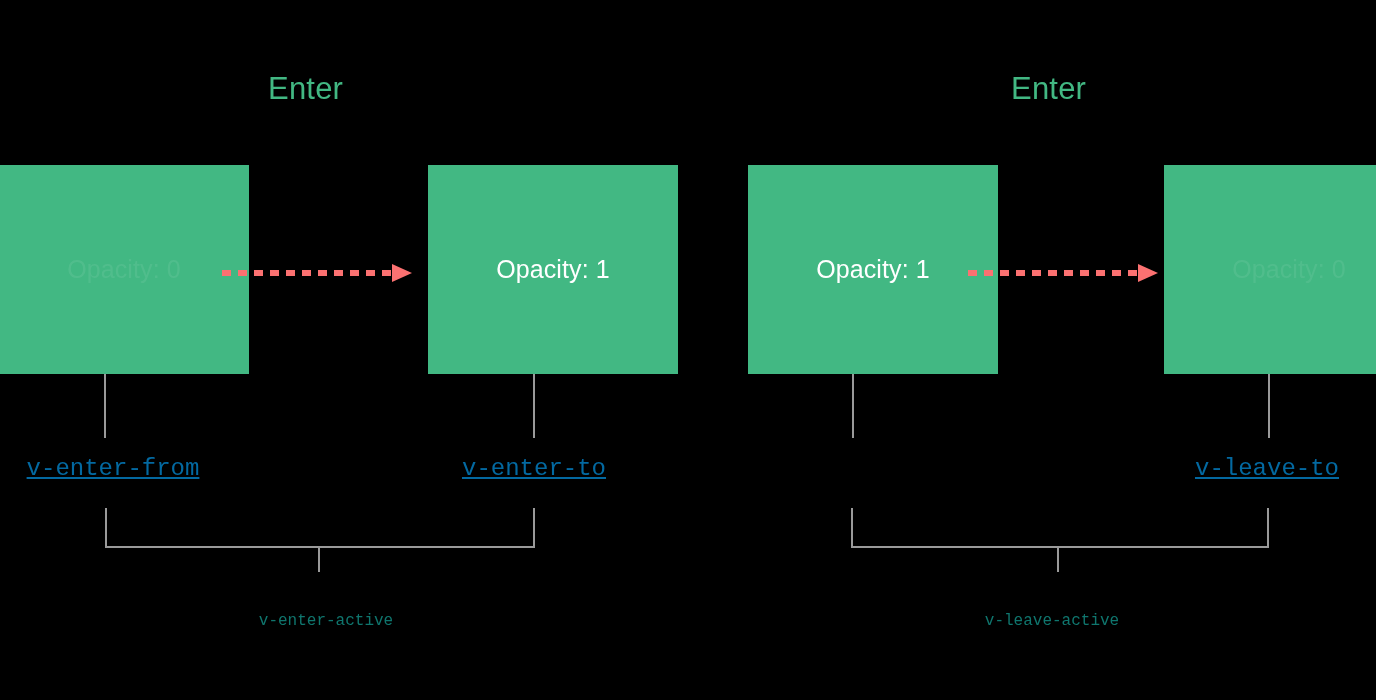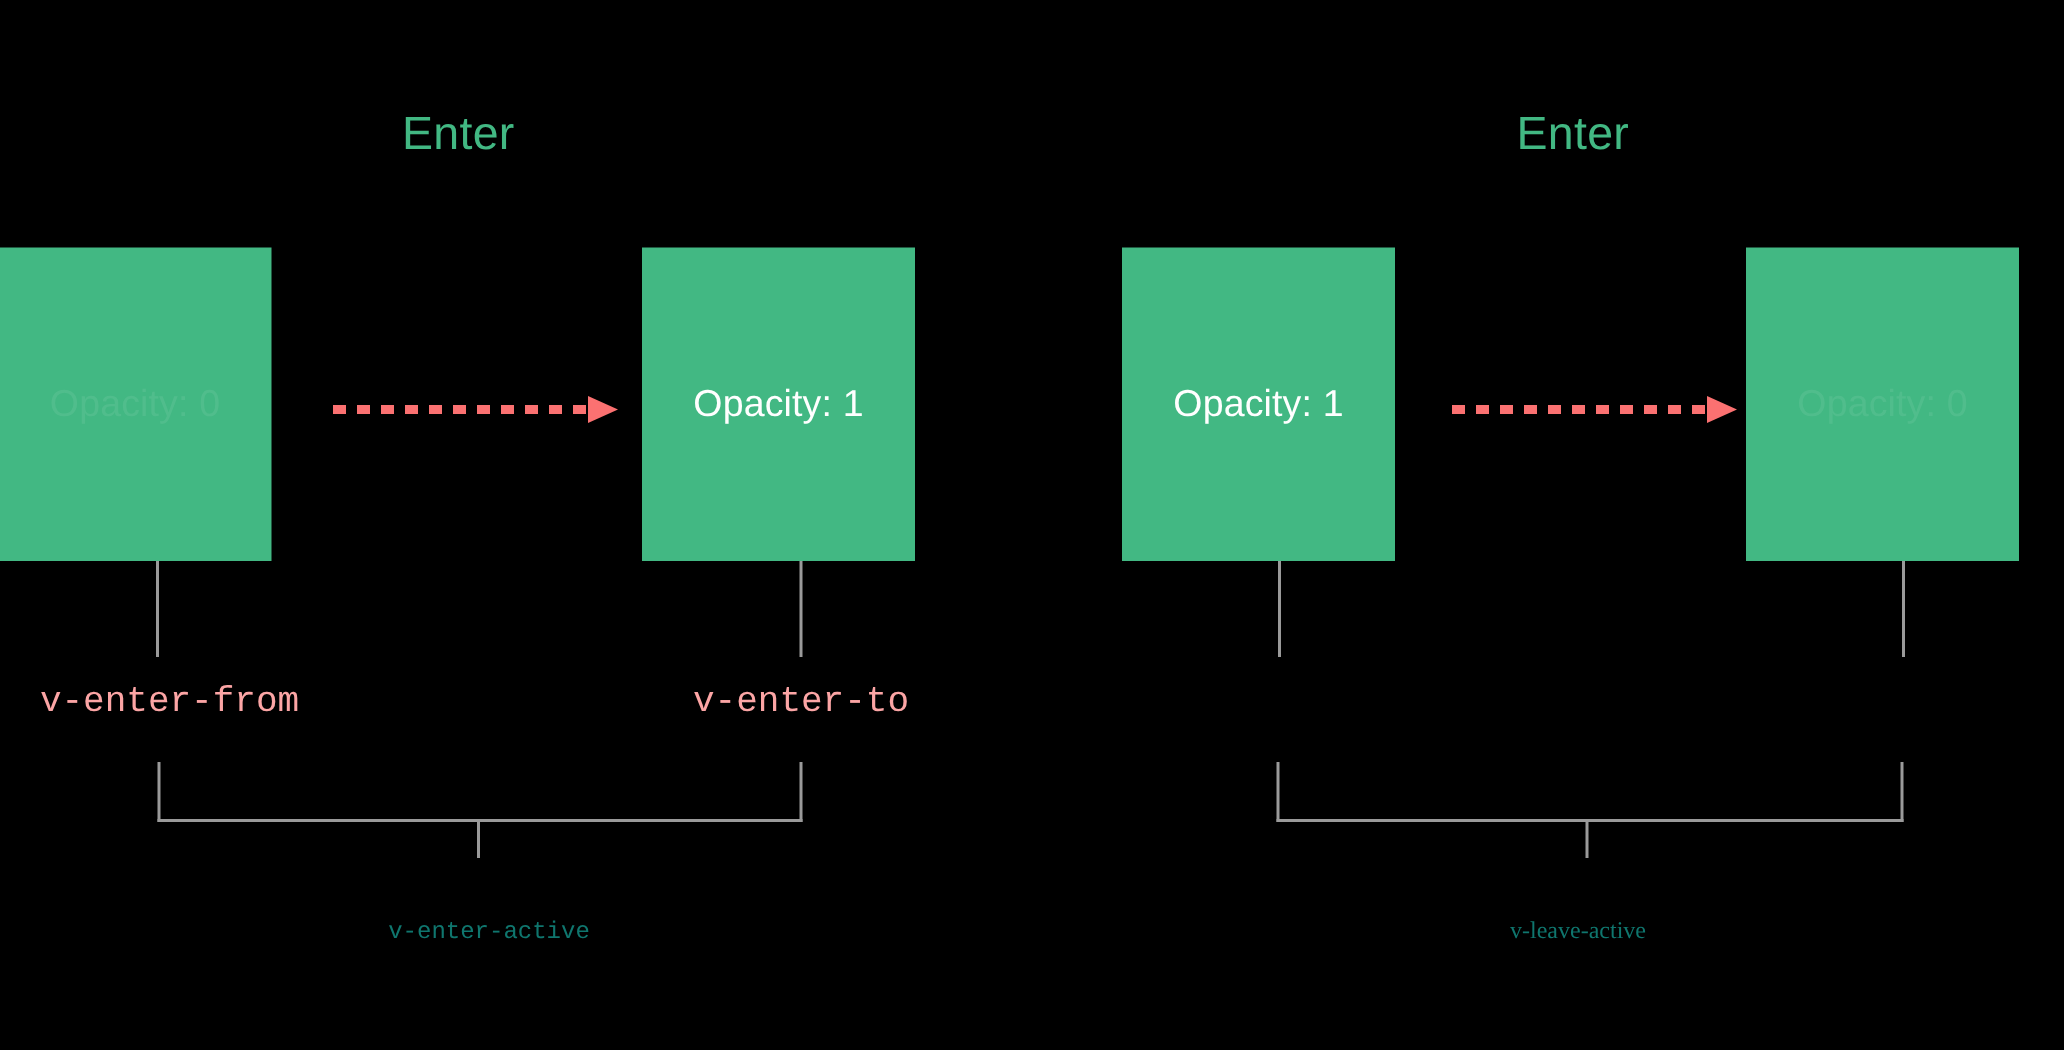--- a/index.html
+++ b/index.html
@@ -31,21 +31,21 @@
     letter-spacing: 0.2px;
     white-space: nowrap;
   }
   #title-enter { left: 268px; top: 71px; }
   #title-leave { left: 1011px; top: 71px; }
 
   
   .box {
     position: absolute;
     top: 165px;
-    width: 182px;
+    width: 250px;
     height: 209px;
     background: #42b883;
     display: flex;
     align-items: center;
     justify-content: center;
   }
   .box-label {
     font-family: "Liberation Sans", sans-serif;
     font-size: 25px;
     color: #ffffff;
@@ -103,25 +103,26 @@
   #stem-enter-from { left: 104px; }
   #stem-enter-to   { left: 533px; }
   #stem-leave-from { left: 852px; }
   #stem-leave-to   { left: 1268px; }
 
   
   .class-label {
     position: absolute;
     font-family: "Liberation Mono", monospace;
     font-size: 24px;
-    color: #fca5a5;
+    color: #0369a1;
     white-space: nowrap;
     transform: translateX(-50%);
     top: 455px;
     letter-spacing: 0px;
+    text-decoration: underline;
   }
   #label-enter-from { left: 113px; }
   #label-enter-to   { left: 534px; }
   #label-leave-from { left: 857px; }
   #label-leave-to   { left: 1267px; }
 
   
   .bracket {
     position: absolute;
     top: 508px;
@@ -146,21 +147,21 @@
   .active-label {
     position: absolute;
     font-family: "Liberation Mono", monospace;
     font-size: 16px;
     color: #0f766e;
     white-space: nowrap;
     transform: translateX(-50%);
     top: 612px;
   }
   #label-enter-active { left: 326px; }
-  #label-leave-active { left: 1052px; font-family: Liberation Serif, serif; }
+  #label-leave-active { left: 1052px; }
 </style>
 </head>
 <body>
 
 <div class="stage">
 
   <div class="section-title" id="title-enter">Enter</div>
 
   <div class="box" id="box-enter-from">
     <span class="box-label faded">Opacity: 0</span>
@@ -196,18 +197,19 @@
     <div class="arrow-head"></div>
   </div>
 
   <div class="box" id="box-leave-to">
     <span class="box-label faded">Opacity: 0</span>
   </div>
 
   <div class="stem stem-top" id="stem-leave-from"></div>
   <div class="stem stem-top" id="stem-leave-to"></div>
 
+  <div class="class-label" id="label-leave-to">v-leave-to</div>
 
   <div class="bracket" id="bracket-leave"></div>
   <div class="bracket-stem" id="bracket-stem-leave"></div>
   <div class="active-label" id="label-leave-active">v-leave-active</div>
 
 </div>
 
 </body></html>

